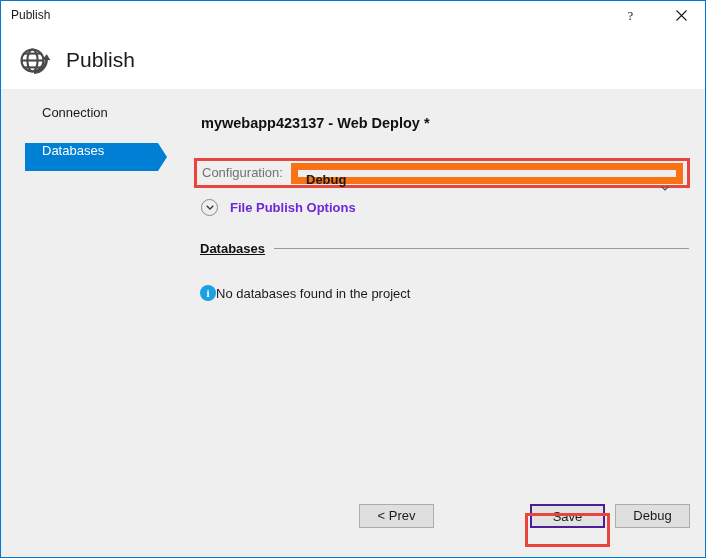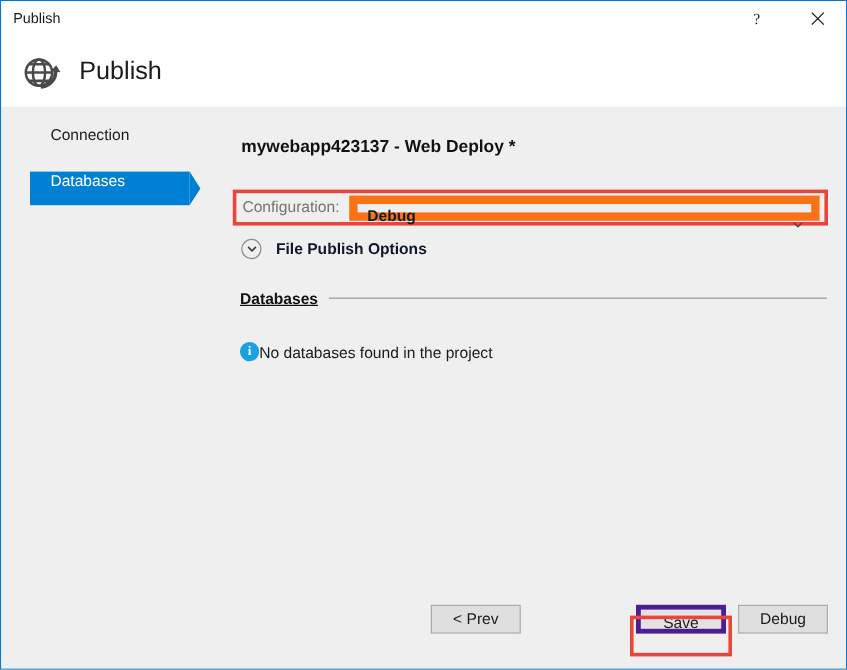--- a/index.html
+++ b/index.html
@@ -208,21 +208,21 @@
     background: #efefef;
     display: flex;
     align-items: center;
     justify-content: center;
     box-sizing: border-box;
   }
   #file-publish-options-label {
     margin-left: 12px;
     font-size: 13px;
     font-weight: bold;
-    color: #0f172a;
+    color: #6d28d9;
   }
 
   
   #databases-section-header {
     position: absolute;
     left: 34px;
     top: 151px;
     right: 16px;
     height: 16px;
     display: flex;
@@ -289,21 +289,21 @@
     color: #1a1a1a;
     padding: 0;
     line-height: 22px;
     text-align: center;
   }
   #prev-button   { left: 358px; background: #dfdfdf; }
   #next-button   { left: 443px; background: #fdfdfd; }
   #save-button   {
     left: 529px;
     background: #e2e2e2;
-    border: 4px solid #4c1d95;
+    border: 2px solid #4c1d95;
   }
   #cancel-button { left: 614px; background: #dfdfdf; }
   #save-annotation {
     position: absolute;
     left: 524px;
     top: 512px;
     width: 85px;
     height: 34px;
     box-sizing: border-box;
     border: 3px solid #e8453c;

